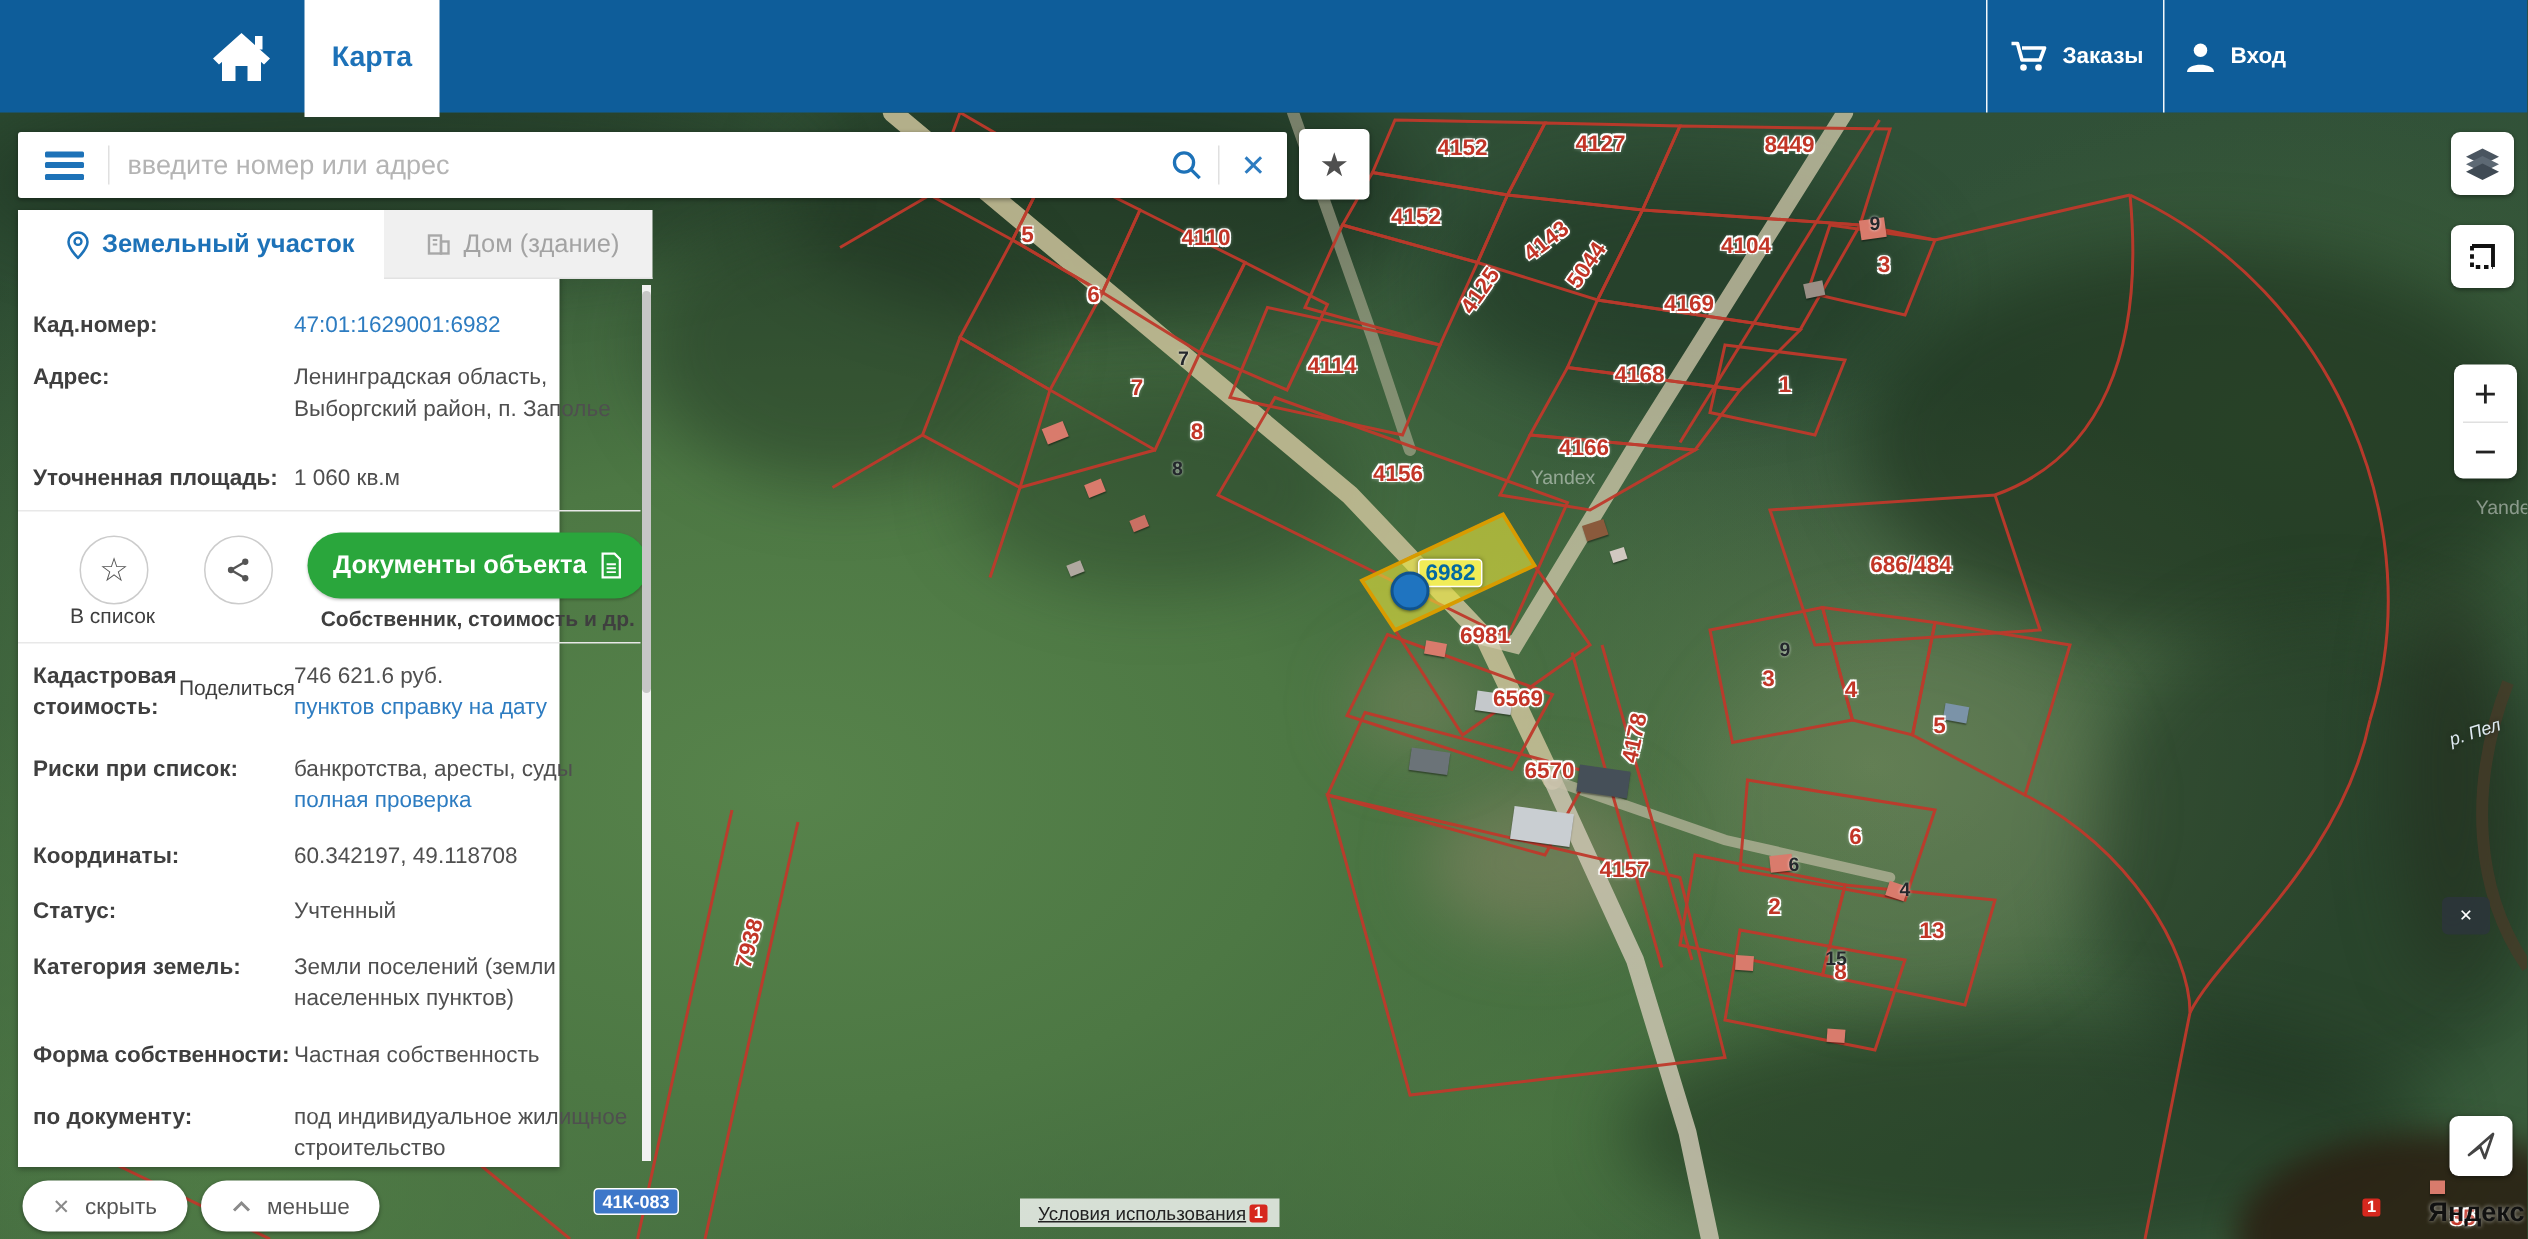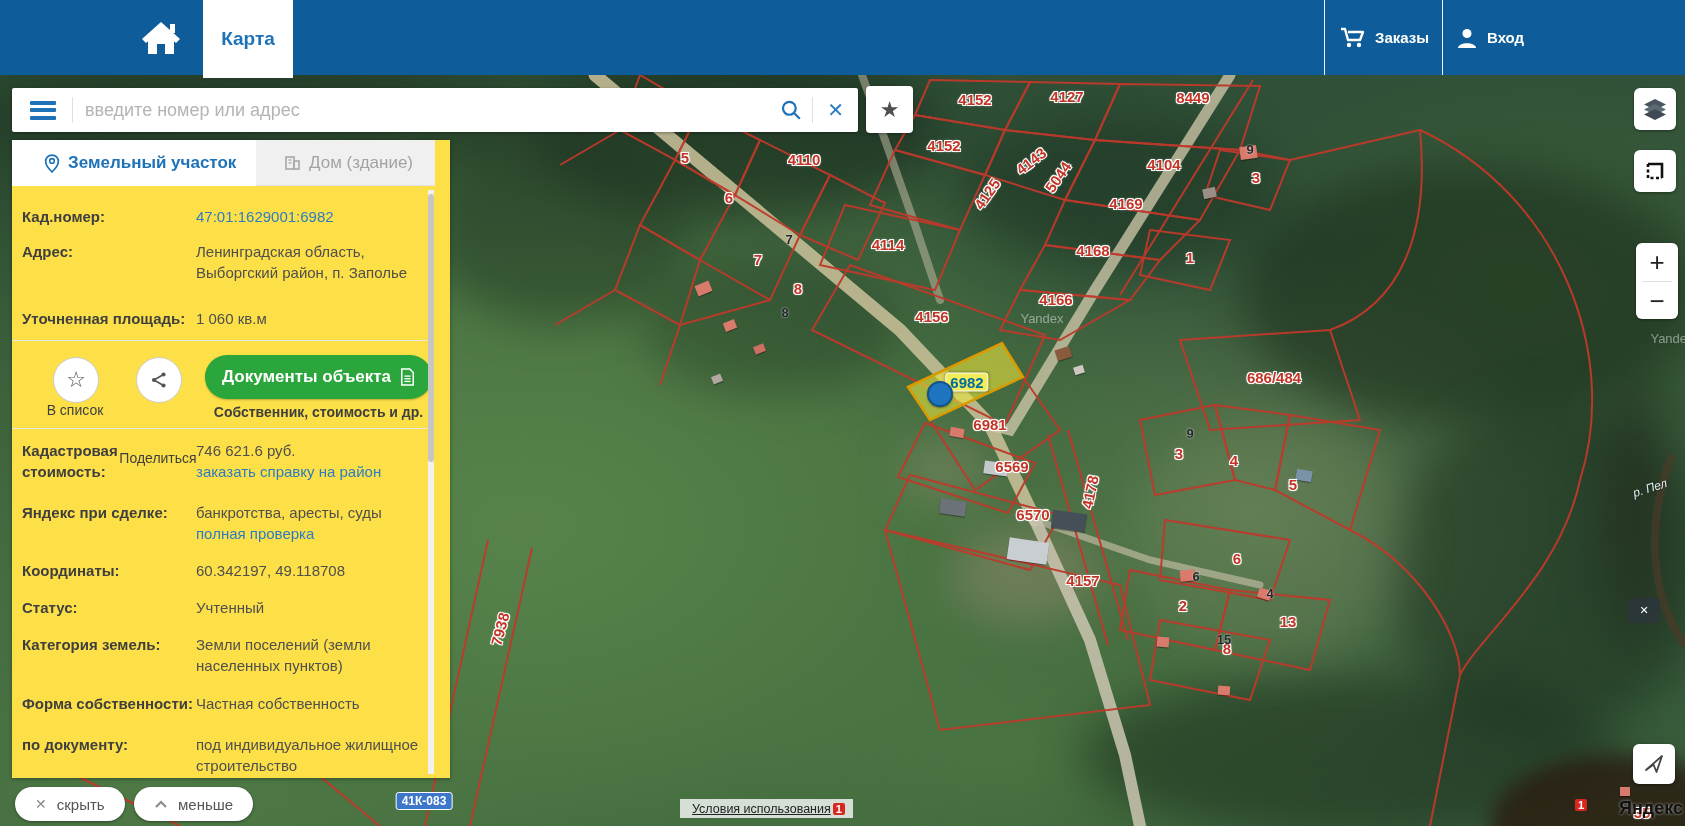--- a/index.html
+++ b/index.html
@@ -52,21 +52,21 @@
   .sdiv{width:1px;height:26px;background:#e0e0e0;}
   #search-input{flex:1;border:none;outline:none;font-family:"Liberation Sans",sans-serif;
                 font-size:18px;color:#333;padding:0 6px;margin-left:6px;}
   #search-input::placeholder{color:#b4b4b4;}
   #clear-btn{font-size:20px;color:#2d7cc1;padding:0 14px;cursor:pointer;}
   #fav-btn{position:absolute;left:866px;top:86px;width:47px;height:47px;background:#fff;
            border-radius:4px;box-shadow:0 1px 3px rgba(0,0,0,.35);display:flex;align-items:center;
            justify-content:center;font-size:22px;color:#4f4f4f;z-index:25;cursor:pointer;}
 
   
-  #panel{position:absolute;left:12px;top:140px;width:438px;height:638px;background:#fde047;
+  #panel{position:absolute;left:12px;top:140px;width:361px;height:638px;background:#ffffff;
          box-shadow:0 1px 4px rgba(0,0,0,.35);z-index:20;}
   .tab{position:absolute;top:0;height:46px;display:flex;align-items:center;gap:8px;
        font-size:17px;cursor:pointer;}
   #tab-land{left:0;width:244px;background:#fff;color:#1d72b8;font-weight:bold;padding-left:32px;box-sizing:border-box;}
   #tab-house{left:244px;width:179px;background:#f0f0f0;color:#a3a3a3;padding-left:28px;
              box-sizing:border-box;border-bottom:1px solid #e2e2e2;}
   .flabel{position:absolute;left:10px;width:168px;font-size:15px;font-weight:bold;color:#3f3f3f;line-height:21px;}
   .fvalue{position:absolute;left:184px;width:232px;font-size:15px;color:#4f4f4f;line-height:21px;}
   .link{color:#2d7cc1;cursor:pointer;}
   .pdiv{position:absolute;left:0;width:415px;height:1px;background:#e8e8e8;}
@@ -363,24 +363,24 @@
   <div id="docs-sub">Собственник, стоимость и др.</div>
 
   <div class="pdiv" style="top:288px;"></div>
 
   <div class="flabel" style="top:300px;">
     <div>Кадастровая</div>
     <div>стоимость:</div>
   </div>
   <div class="fvalue" style="top:300px;">
     <div>746 621.6 руб.</div>
-    <div class="link">заказать справку на район</div>
-  </div>
-
-  <div class="flabel" style="top:362px;">Яндекс при сделке:</div>
+    <div class="link">пунктов справку на дату</div>
+  </div>
+
+  <div class="flabel" style="top:362px;">Риски при список:</div>
   <div class="fvalue" style="top:362px;">
     <div>банкротства, аресты, суды</div>
     <div class="link">полная проверка</div>
   </div>
 
   <div class="flabel" style="top:420px;">Координаты:</div>
   <div class="fvalue" style="top:420px;">60.342197, 49.118708</div>
 
   <div class="flabel" style="top:457px;">Статус:</div>
   <div class="fvalue" style="top:457px;">Учтенный</div>

